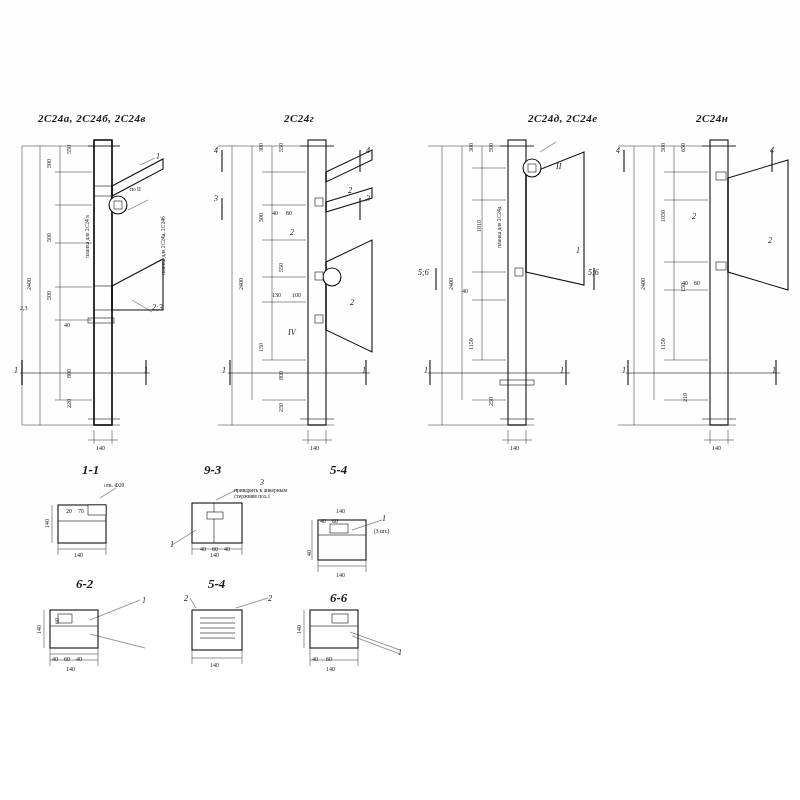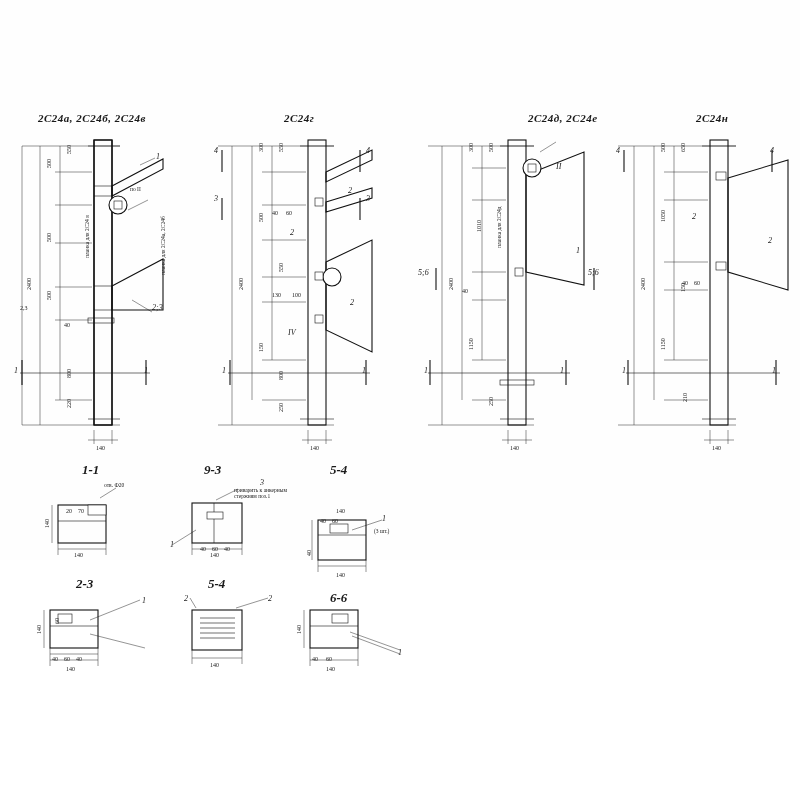--- a/index.html
+++ b/index.html
@@ -322,21 +322,21 @@
 <div class="lbl mark" style="left:692px;top:212px;">2</div>
 <div class="lbl mark" style="left:768px;top:236px;">2</div>
 <div class="lbl mark" style="left:622px;top:366px;">1</div>
 <div class="lbl mark" style="left:772px;top:366px;">1</div>
 <div class="lbl dim" style="left:682px;top:280px;">40</div>
 <div class="lbl dim" style="left:694px;top:280px;">60</div>
 
 <div class="lbl sec-title" style="left:82px;top:462px;">1-1</div>
 <div class="lbl sec-title" style="left:204px;top:462px;">9-3</div>
 <div class="lbl sec-title" style="left:330px;top:462px;">5-4</div>
-<div class="lbl sec-title" style="left:76px;top:576px;">2-3</div>
+<div class="lbl sec-title" style="left:76px;top:576px;">6-2</div>
 <div class="lbl sec-title" style="left:208px;top:576px;">5-4</div>
 <div class="lbl sec-title" style="left:330px;top:590px;">6-6</div>
 
 <div class="lbl note" style="left:104px;top:482px;">отв. Ф20</div>
 <div class="lbl dim" style="left:44px;top:528px;transform:rotate(-90deg);transform-origin:left top;">140</div>
 <div class="lbl dim" style="left:74px;top:552px;">140</div>
 <div class="lbl dim" style="left:66px;top:508px;">20</div>
 <div class="lbl dim" style="left:78px;top:508px;">70</div>
 
 <div class="lbl mark" style="left:142px;top:596px;">1</div>

